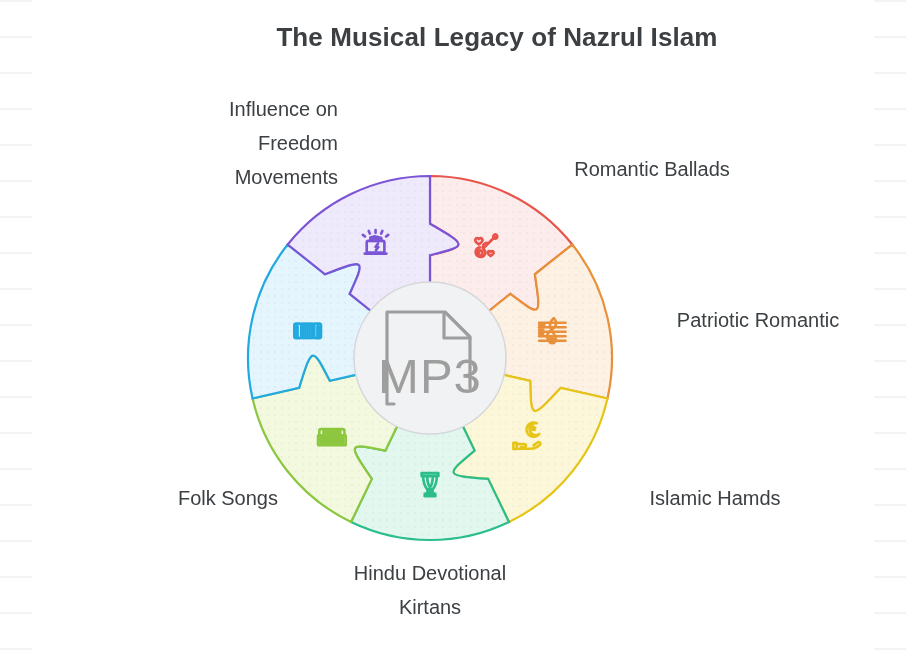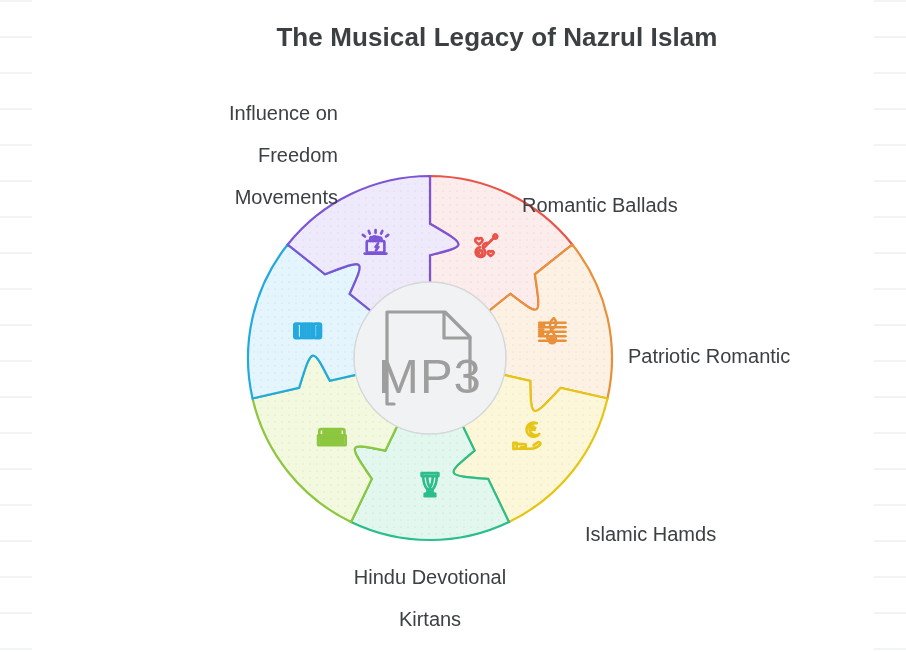--- a/index.html
+++ b/index.html
@@ -53,25 +53,25 @@
   svg.wheel {
     position: absolute;
     left: 0;
     top: 0;
   }
 
   .label {
     position: absolute;
     font-size: 20px;
     color: #3c4043;
-    line-height: 42px;
+    line-height: 34px;
     white-space: pre-line;
   }
   .label.r { text-align: right; }
-  .label.l { text-align: left; margin-top: 32px; }
+  .label.l { text-align: center; }
   .label.c { text-align: center; }
 
   .seg-fill { stroke-width: 2.2; }
   .center-disc {
     fill: #f1f2f3;
     stroke: #d6d8da;
     stroke-width: 1.6;
   }
   .mp3-ico { fill: none; stroke: #9e9e9e; stroke-width: 3.2;
              stroke-linecap: round; stroke-linejoin: round; }
@@ -227,14 +227,15 @@
 
   <div class="label l" style="left:522px; top:152px; width:260px;">Romantic Ballads</div>
 
   <div class="label l" style="left:628px; top:303px; width:260px;">Patriotic Romantic</div>
 
   <div class="label l" style="left:585px; top:481px; width:260px;">Islamic Hamds</div>
 
   <div class="label c" style="left:300px; top:556px; width:260px;">Hindu Devotional
 Kirtans</div>
 
+  <div class="label r" style="left:58px; top:481px; width:220px;">Folk Songs</div>
 
 </div>
 
 </body></html>

